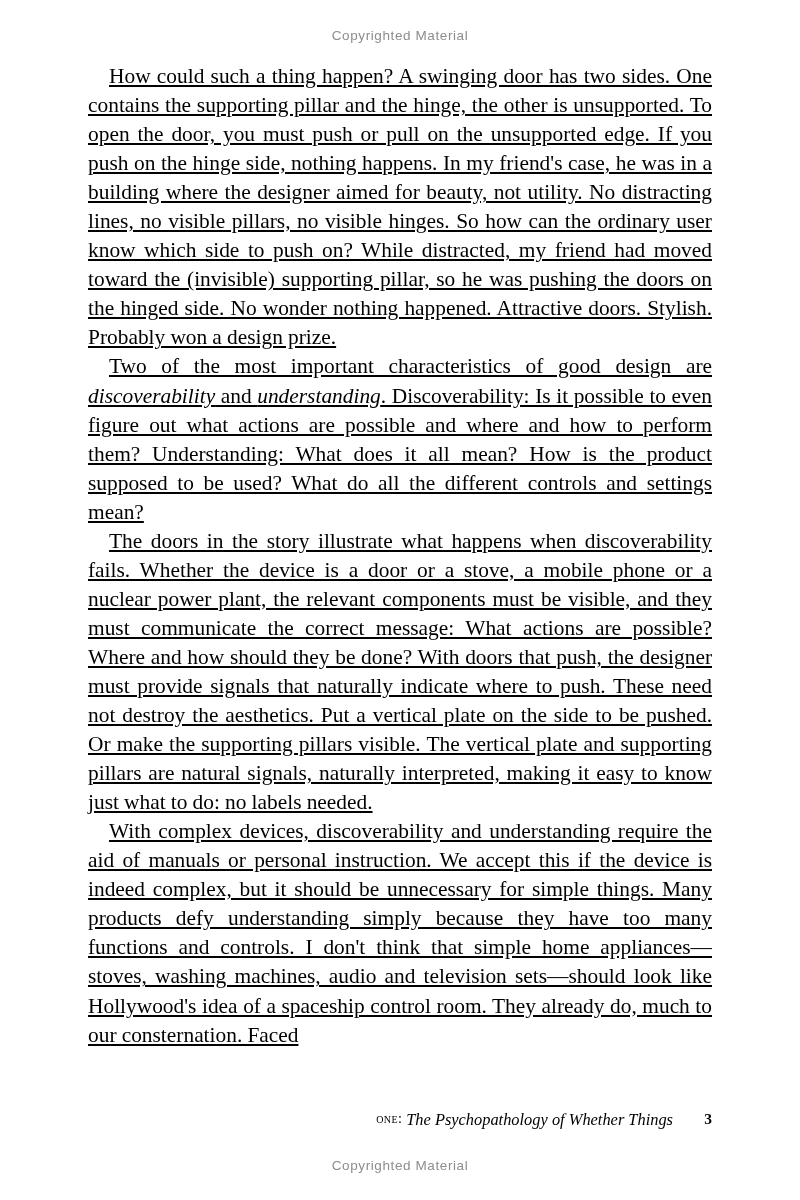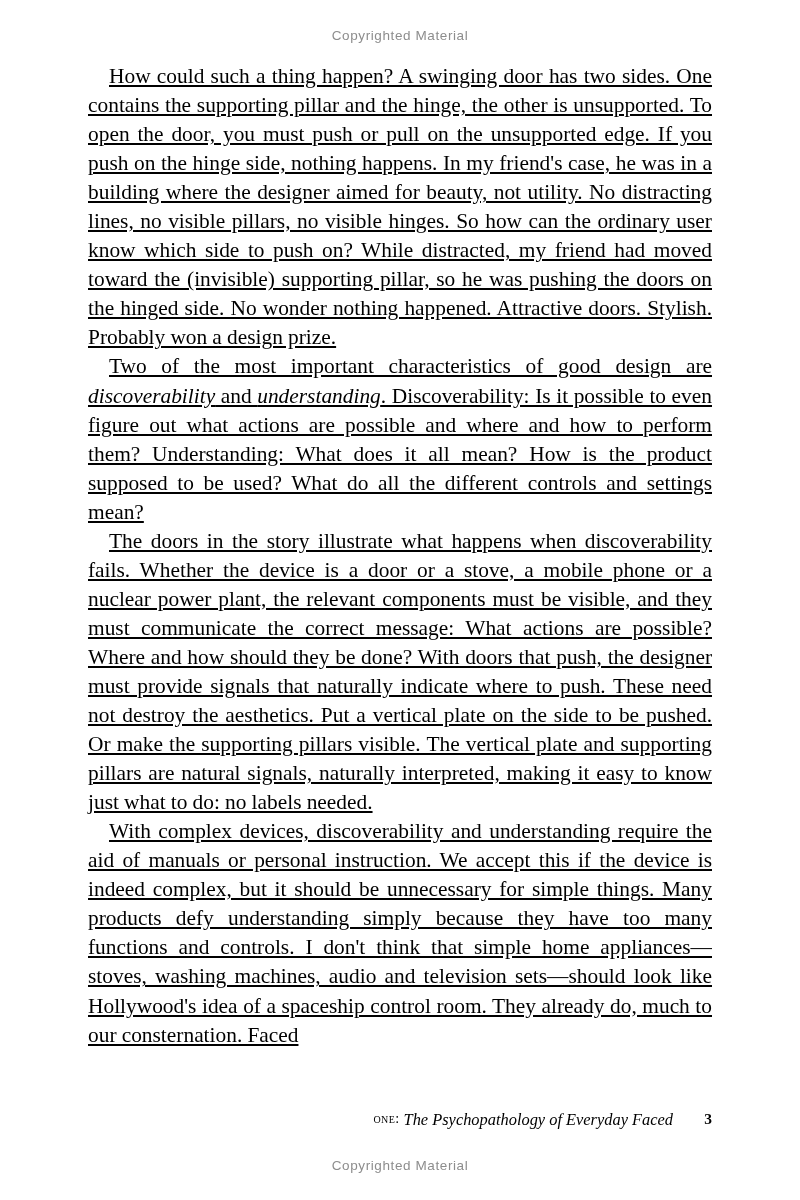--- a/index.html
+++ b/index.html
@@ -107,19 +107,19 @@
     <p class="para"><span>Two of the most important characteristics of good design are </span><i>discoverability</i><span> and </span><i>understanding</i><span>. Discoverability: Is it possible to even figure out what actions are possible and where and how to perform them? Understanding: What does it all mean? How is the product supposed to be used? What do all the different controls and settings mean?</span></p>
 
     <p class="para">The doors in the story illustrate what happens when discoverability fails. Whether the device is a door or a stove, a mobile phone or a nuclear power plant, the relevant components must be visible, and they must communicate the correct message: What actions are possible? Where and how should they be done? With doors that push, the designer must provide signals that naturally indicate where to push. These need not destroy the aesthetics. Put a vertical plate on the side to be pushed. Or make the supporting pillars visible. The vertical plate and supporting pillars are natural signals, naturally interpreted, making it easy to know just what to do: no labels needed.</p>
 
     <p class="para">With complex devices, discoverability and understanding require the aid of manuals or personal instruction. We accept this if the device is indeed complex, but it should be unnecessary for simple things. Many products defy understanding simply because they have too many functions and controls. I don't think that simple home appliances—stoves, washing machines, audio and television sets—should look like Hollywood's idea of a spaceship control room. They already do, much to our consternation. Faced</p>
 
   </div>
 
   <div class="running-foot">
     <span class="foot-chapter">one: </span>
-      <span class="foot-title">The Psychopathology of Everyday Faced</span>
+      <span class="foot-title">The Psychopathology of Whether Things</span>
       <span class="foot-pageno">3</span>
   </div>
 
   <div class="watermark watermark-bottom">Copyrighted Material</div>
 
 </div>
 
 </body></html>

